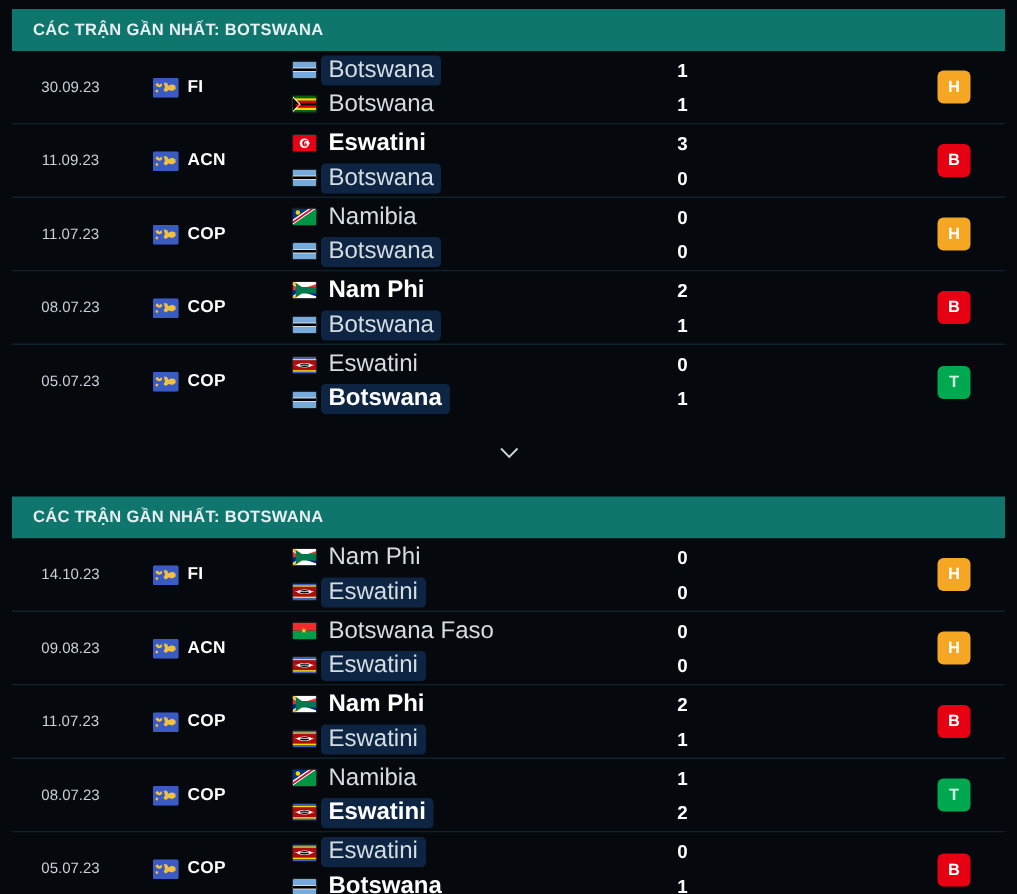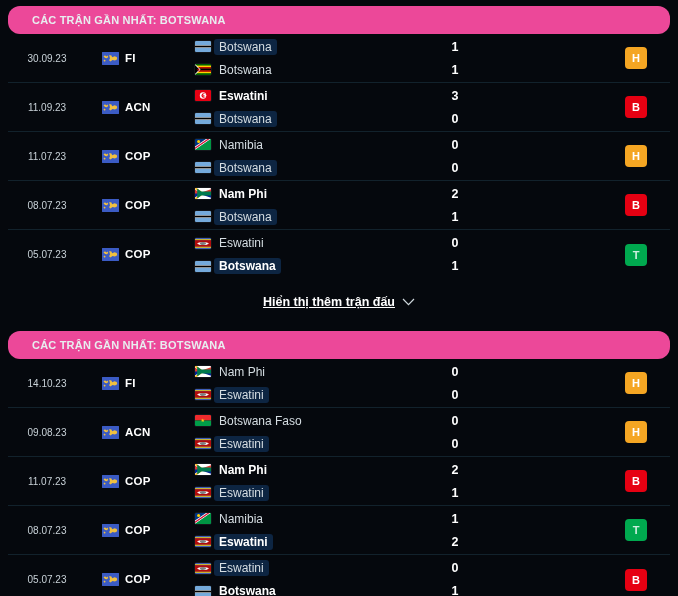--- a/index.html
+++ b/index.html
@@ -8,25 +8,25 @@
     background: #05080d;
     font-family: "Liberation Sans", sans-serif;
     overflow: hidden;
   }
   .page { width: 678px; height: 596px; background: #05080d; position: relative; }
 
   
   .sect-header {
     margin: 6px 8px 0 8px;
     height: 28px;
-    background: #ec4899;
-    border-radius: 12px;
+    background: #0f766e;
+    border-radius: 0;
     display: flex;
     align-items: center;
-    padding-left: 24px;
+    padding-left: 14px;
   }
   .sect-header-title {
     color: #e8eef0;
     font-size: 11px;
     font-weight: bold;
     letter-spacing: 0.2px;
   }
 
   
   .matches { padding: 0 8px; }
@@ -87,21 +87,21 @@
     flex: 0 0 16px;
     border-radius: 1px;
     overflow: hidden;
     position: relative;
     margin-right: 8px;
     box-shadow: 0 0 0 0.5px rgba(255,255,255,0.12);
   }
   .flag svg { display: block; width: 16px; height: 11px; }
   .team-name {
     color: #d5dde2;
-    font-size: 12px;
+    font-size: 16px;
     white-space: nowrap;
     padding: 1px 5px;
     border-radius: 3px;
     margin-left: -5px;
   }
   .team-name.bold { color: #ffffff; font-weight: bold; }
   .team-name.highlight { background: #0d2542; }
 
   .col-scores {
     flex: 0 0 120px;
@@ -394,21 +394,20 @@
           <div class="col-scores">
             <div class="score-line">0</div>
             <div class="score-line">1</div>
           </div>
           <div class="col-badge">
             <div class="badge T">T</div>
           </div>
         </div>
       </div>
       <div class="show-more-wrap">
-        <span class="show-more-label">Hiển thị thêm trận đấu</span>
         <span class="chev">
           <svg width="13" height="8" viewBox="0 0 13 8">
             <path d="M1 1 L6.5 6.6 L12 1" fill="none" stroke="#cfd8dd" stroke-width="1.2"></path>
           </svg>
         </span>
       </div>
       <div class="sect-header">
         <div class="sect-header-title">CÁC TRẬN GẦN NHẤT: BOTSWANA</div>
       </div>
       <div class="matches">

